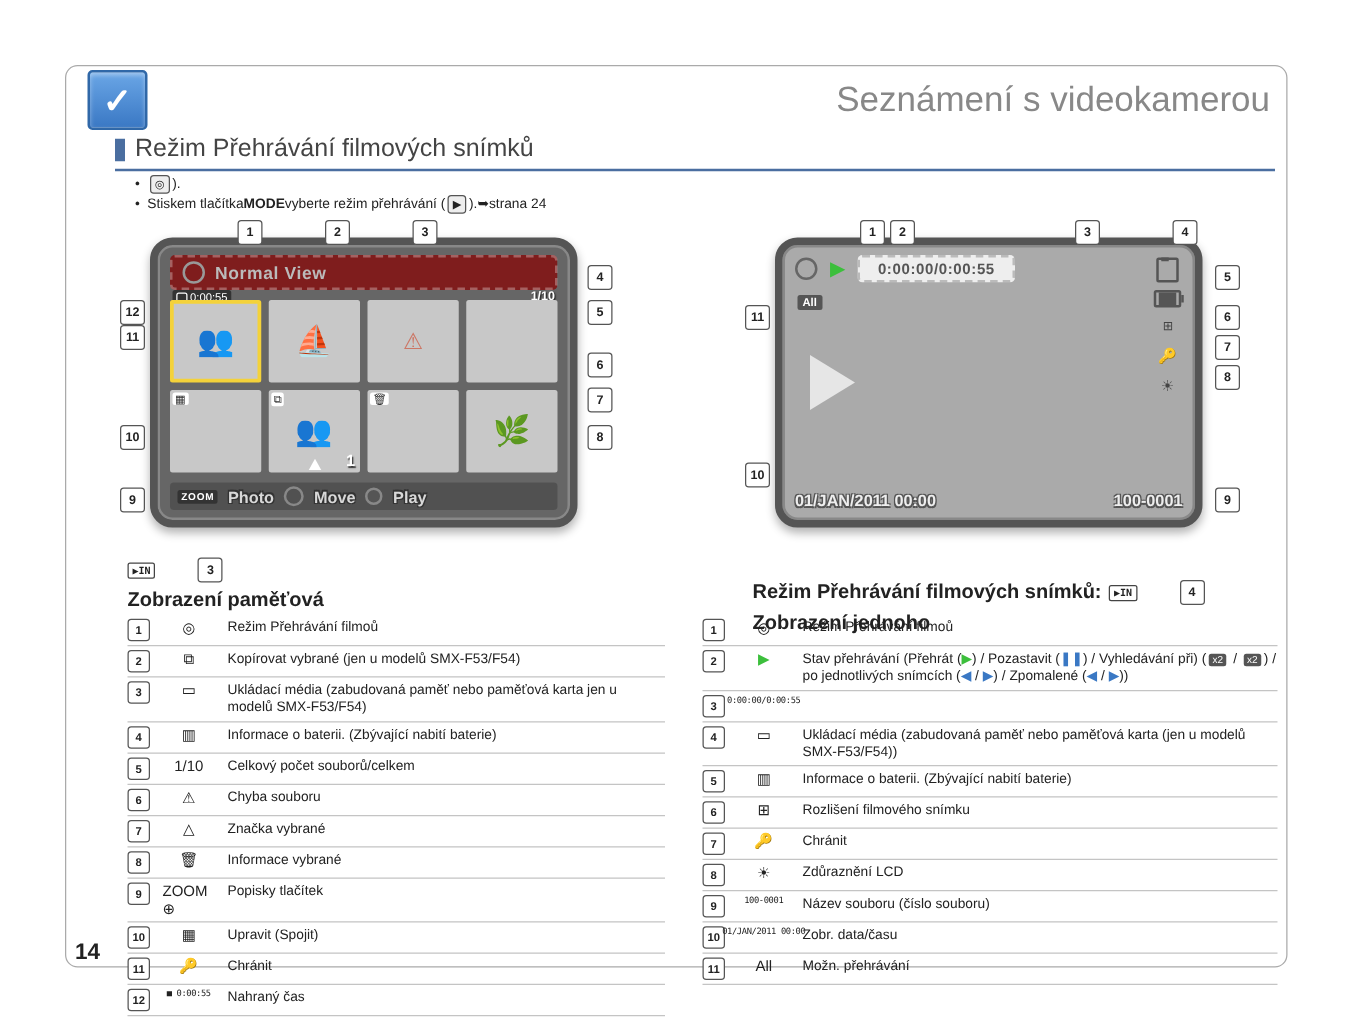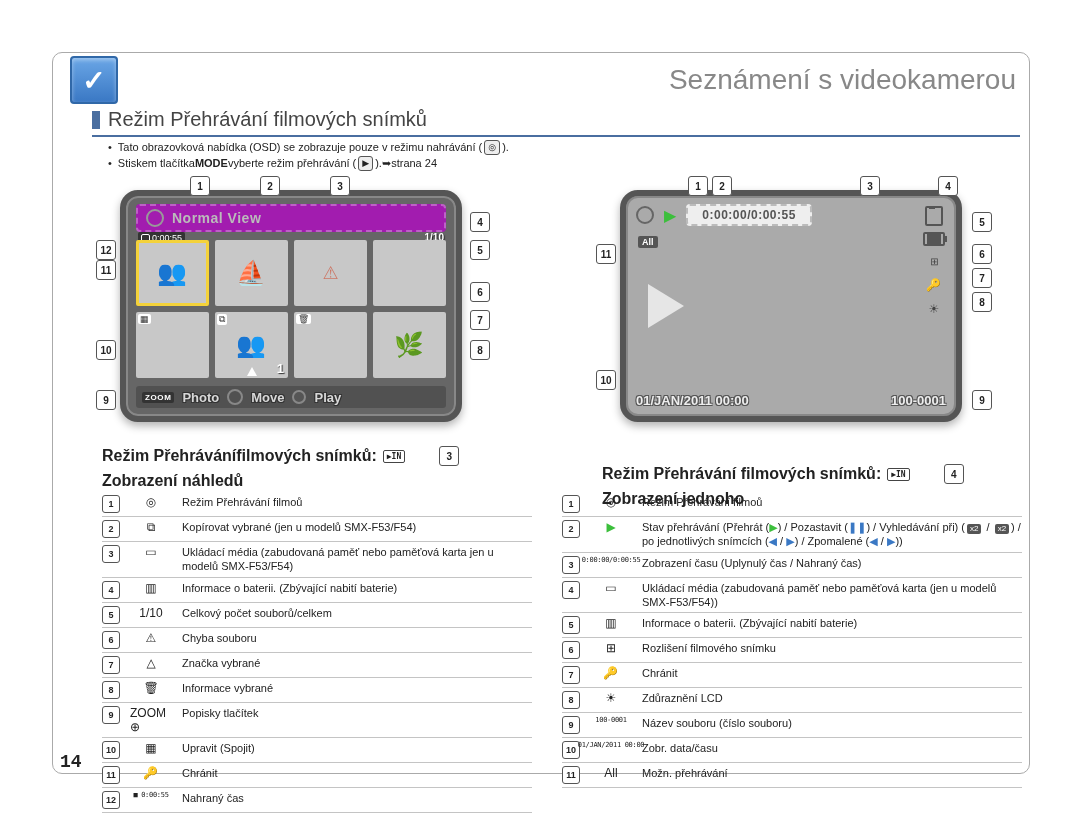--- a/index.html
+++ b/index.html
@@ -18,21 +18,20 @@
     width: 976px; height: 720px;
     border: 1px solid #aaa;
     border-radius: 10px;
   }
   .page-number {
     position: absolute;
     left: 60px;
     bottom: 55px;
     font-size: 18px;
     font-weight: bold;
-    font-family: Liberation Mono, monospace;
   }
   .chapter-title {
     position: absolute;
     right: 64px; top: 64px;
     font-size: 28px;
     color: #888;
   }
   .section-bar {
     position: absolute;
     left: 92px; top: 108px;
@@ -85,21 +84,21 @@
     left: 120px; top: 190px;
     width: 330px; height: 220px;
   }
   .lcd.right {
     left: 620px; top: 190px;
     width: 330px; height: 220px;
     background: #aaa;
   }
   .lcd-header {
     position:absolute; left:10px; top:8px; right:10px; height:24px;
-    background:#a21caf;
+    background:#7f1d1d;
     border:2px dashed rgba(255,255,255,.3);
     border-radius:4px;
     display:flex; align-items:center;
     color:#bbb; font-weight:bold; font-size:14px;
     padding:0 8px;
     letter-spacing:.5px;
   }
   .lcd-header .eye { width:14px; height:14px; border:2px solid #999; border-radius:50%; margin-right:8px; }
   .lcd-grid {
     position:absolute; left:10px; top:44px; right:10px; bottom:38px;
@@ -249,21 +248,20 @@
 <div class="thumb-block">✓</div>
 
 <div class="section-bar">
   <div class="tick"></div>
   <div class="title">Režim Přehrávání filmových snímků</div>
 </div>
 
 <div class="intro">
   <div class="bullet">
     <span class="dot">•</span>
-    <span>Tato obrazovková nabídka (OSD) se zobrazuje pouze v režimu nahrávání (</span>
     <span class="icon">◎</span>
     <span>).</span>
   </div>
   <div class="bullet">
     <span class="dot">•</span>
     <span>Stiskem tlačítka </span>
     <strong>MODE</strong>
     <span> vyberte režim přehrávání (</span>
     <span class="icon">▶</span>
     <span>). </span>
@@ -339,25 +337,24 @@
   <div class="bottombar">
     <span>01/JAN/2011 00:00</span>
     <span>100-0001</span>
   </div>
 </div>
 
 <div id="callouts-left"></div>
 <div id="callouts-right"></div>
 
 <div class="sub-heading left">
-  <span>Režim Přehráváníﬁlmových snímků:</span>
   <span class="store">▶<span>IN</span></span>
   <span style="width:22px"></span>
   <span class="callout" style="position:static">3</span>
-  <span class="h2b">Zobrazení náhledů</span>
+  <span class="h2b">Zobrazení paměťová</span>
 </div>
 <div class="sub-heading right">
   <span>Režim Přehrávání ﬁlmových snímků:</span>
   <span class="store">▶<span>IN</span></span>
   <span style="width:22px"></span>
   <span class="callout" style="position:static">4</span>
   <span class="h2b">Zobrazení jednoho</span>
 </div>
 
 <div class="legend left" id="legend-left">
@@ -431,21 +428,20 @@
     <div class="row">
       <div class="num">2</div>
       <div class="ico">
         <span style="color:#3cbf3c">▶</span>
       </div>
       <div class="txt">Stav přehrávání (Přehrát (<span class="tri-g">▶</span>) / Pozastavit (<span class="tri-b">❚❚</span>) / Vyhledávání při) (<span class="pill">x2</span> / <span class="pill">x2</span>) / po jednotlivých snímcích (<span class="tri-b">◀</span> / <span class="tri-b">▶</span>) / Zpomalené (<span class="tri-b">◀</span> / <span class="tri-b">▶</span>))</div>
     </div>
     <div class="row">
       <div class="num">3</div>
       <div class="ico" style="font-size: 7px; font-family: monospace; letter-spacing: -0.3px; white-space: nowrap;">0:00:00/0:00:55</div>
-      <div class="txt">Zobrazení času (Uplynulý čas / Nahraný čas)</div>
     </div>
     <div class="row">
       <div class="num">4</div>
       <div class="ico">▭</div>
       <div class="txt">Ukládací média (zabudovaná paměť nebo paměťová karta (jen u modelů SMX-F53/F54))</div>
     </div>
     <div class="row">
       <div class="num">5</div>
       <div class="ico">▥</div>
       <div class="txt">Informace o baterii. (Zbývající nabití baterie)</div>

